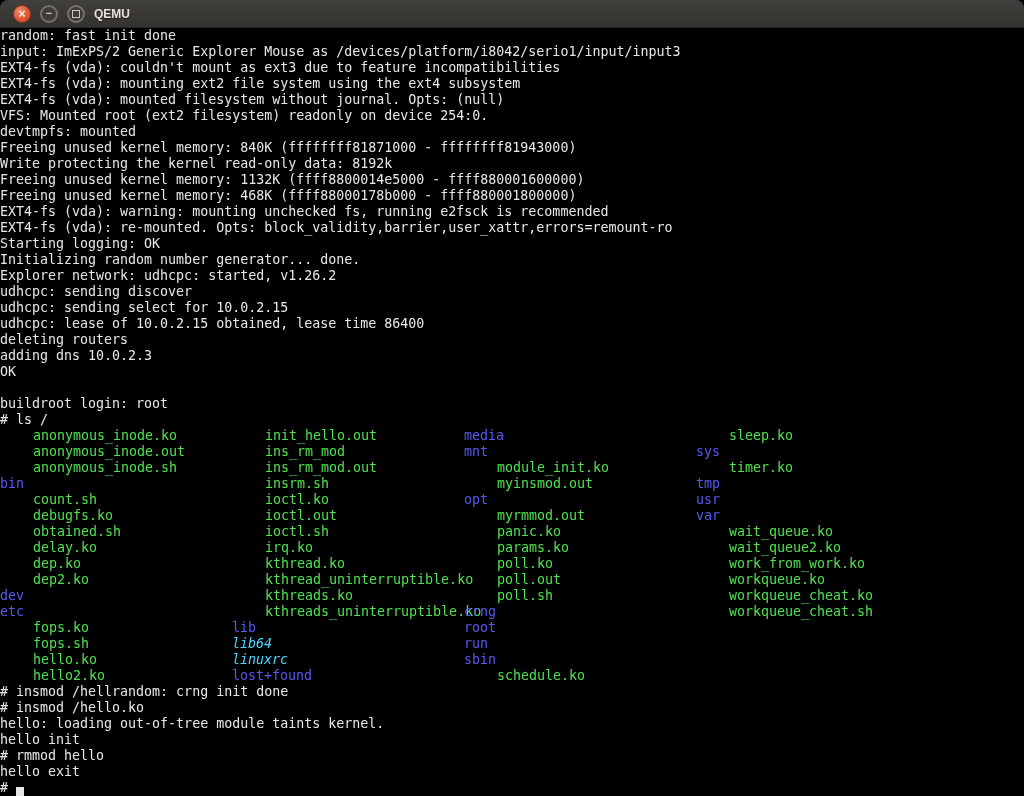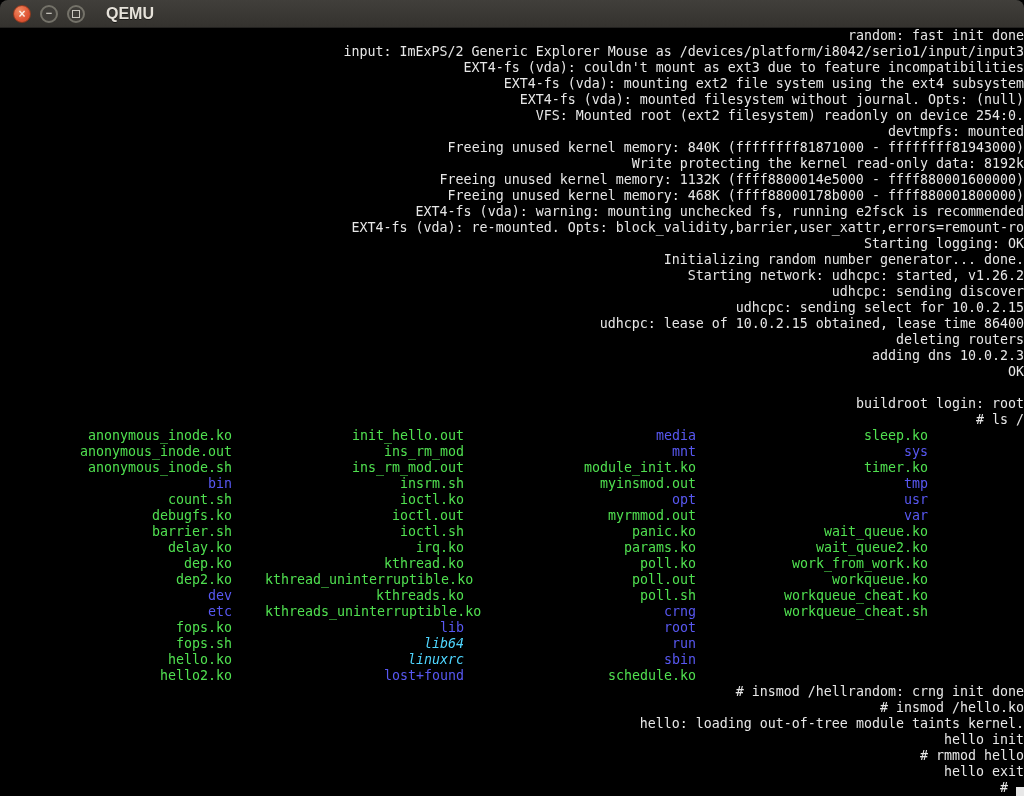--- a/index.html
+++ b/index.html
@@ -22,30 +22,30 @@
     border:1px solid #8f3a1f;
     color:#fbeee6;font-size:12px;font-weight:bold;line-height:1;
   }
   .wbtn-dim{
     background:#3e3c38;
     border:2px solid #747269;
     color:#c9c6bf;font-size:11px;font-weight:bold;line-height:1;
   }
   .wbtn-dim .sq{width:6px;height:6px;border:1.5px solid #c9c6bf;display:block;}
   .win-title{
-    color:#e6e2da;font-size:16px;font-weight:bold;
-    margin-left:12px;text-shadow:0 1px 0 rgba(0,0,0,.5);
+    color:#e6e2da;font-size:12px;font-weight:bold;
+    text-shadow:0 1px 0 rgba(0,0,0,.5);
   }
 
   
   .terminal{
     width:1024px;height:768px;background:var(--bg);
     overflow:hidden;position:relative;
     font-family:"DejaVu Sans Mono","Liberation Mono",monospace;
-    font-size:13.3px;line-height:16px;color:var(--fg);text-align:right;
+    font-size:13.3px;line-height:16px;color:var(--fg);
   }
   .term-line{white-space:pre;height:16px;}
   .ls-grid{
     display:grid;
     grid-auto-flow:column;
     grid-template-rows:repeat(16,16px);
     grid-template-columns:repeat(4,232px);
   }
   .ls-grid .file{white-space:pre;height:16px;}
   .exec{color:var(--green);margin-left:33px;}
@@ -82,39 +82,39 @@
       <div class="term-line">VFS: Mounted root (ext2 filesystem) readonly on device 254:0.</div>
       <div class="term-line">devtmpfs: mounted</div>
       <div class="term-line">Freeing unused kernel memory: 840K (ffffffff81871000 - ffffffff81943000)</div>
       <div class="term-line">Write protecting the kernel read-only data: 8192k</div>
       <div class="term-line">Freeing unused kernel memory: 1132K (ffff8800014e5000 - ffff880001600000)</div>
       <div class="term-line">Freeing unused kernel memory: 468K (ffff88000178b000 - ffff880001800000)</div>
       <div class="term-line">EXT4-fs (vda): warning: mounting unchecked fs, running e2fsck is recommended</div>
       <div class="term-line">EXT4-fs (vda): re-mounted. Opts: block_validity,barrier,user_xattr,errors=remount-ro</div>
       <div class="term-line">Starting logging: OK</div>
       <div class="term-line">Initializing random number generator... done.</div>
-      <div class="term-line">Starting network: udhcpc: started, v1.26.2</div>
+      <div class="term-line">Explorer network: udhcpc: started, v1.26.2</div>
       <div class="term-line">udhcpc: sending discover</div>
       <div class="term-line">udhcpc: sending select for 10.0.2.15</div>
       <div class="term-line">udhcpc: lease of 10.0.2.15 obtained, lease time 86400</div>
       <div class="term-line">deleting routers</div>
       <div class="term-line">adding dns 10.0.2.3</div>
       <div class="term-line">OK</div>
       <div class="term-line"></div>
       <div class="term-line">buildroot login: root</div>
       <div class="term-line"># ls /</div>
     </div>
   <div class="ls-grid">
       <div class="file exec">anonymous_inode.ko</div>
       <div class="file exec">anonymous_inode.out</div>
       <div class="file exec">anonymous_inode.sh</div>
       <div class="file dir">bin</div>
       <div class="file exec">count.sh</div>
       <div class="file exec">debugfs.ko</div>
-      <div class="file exec">barrier.sh</div>
+      <div class="file exec">obtained.sh</div>
       <div class="file exec">delay.ko</div>
       <div class="file exec">dep.ko</div>
       <div class="file exec">dep2.ko</div>
       <div class="file dir">dev</div>
       <div class="file dir">etc</div>
       <div class="file exec">fops.ko</div>
       <div class="file exec">fops.sh</div>
       <div class="file exec">hello.ko</div>
       <div class="file exec">hello2.ko</div>
       <div class="file exec">init_hello.out</div>

